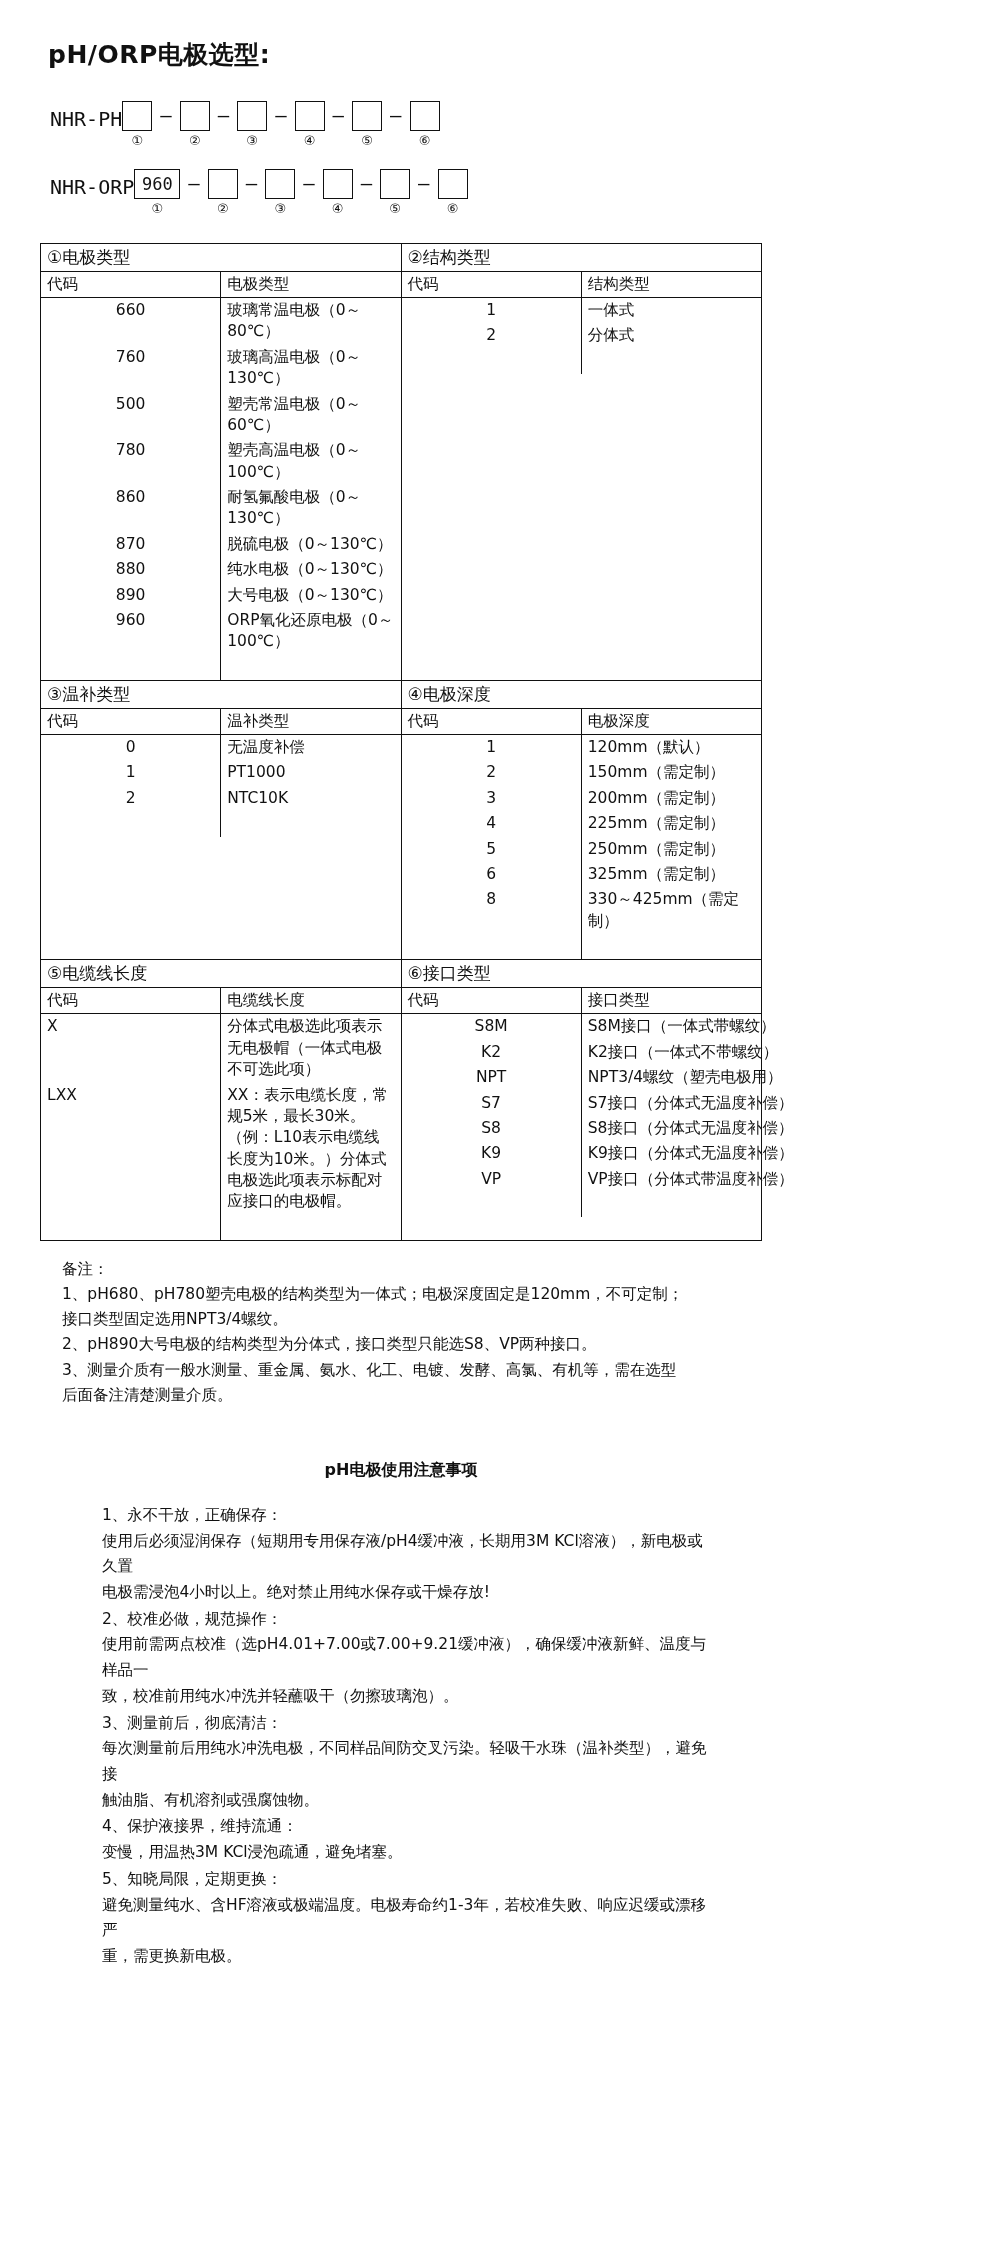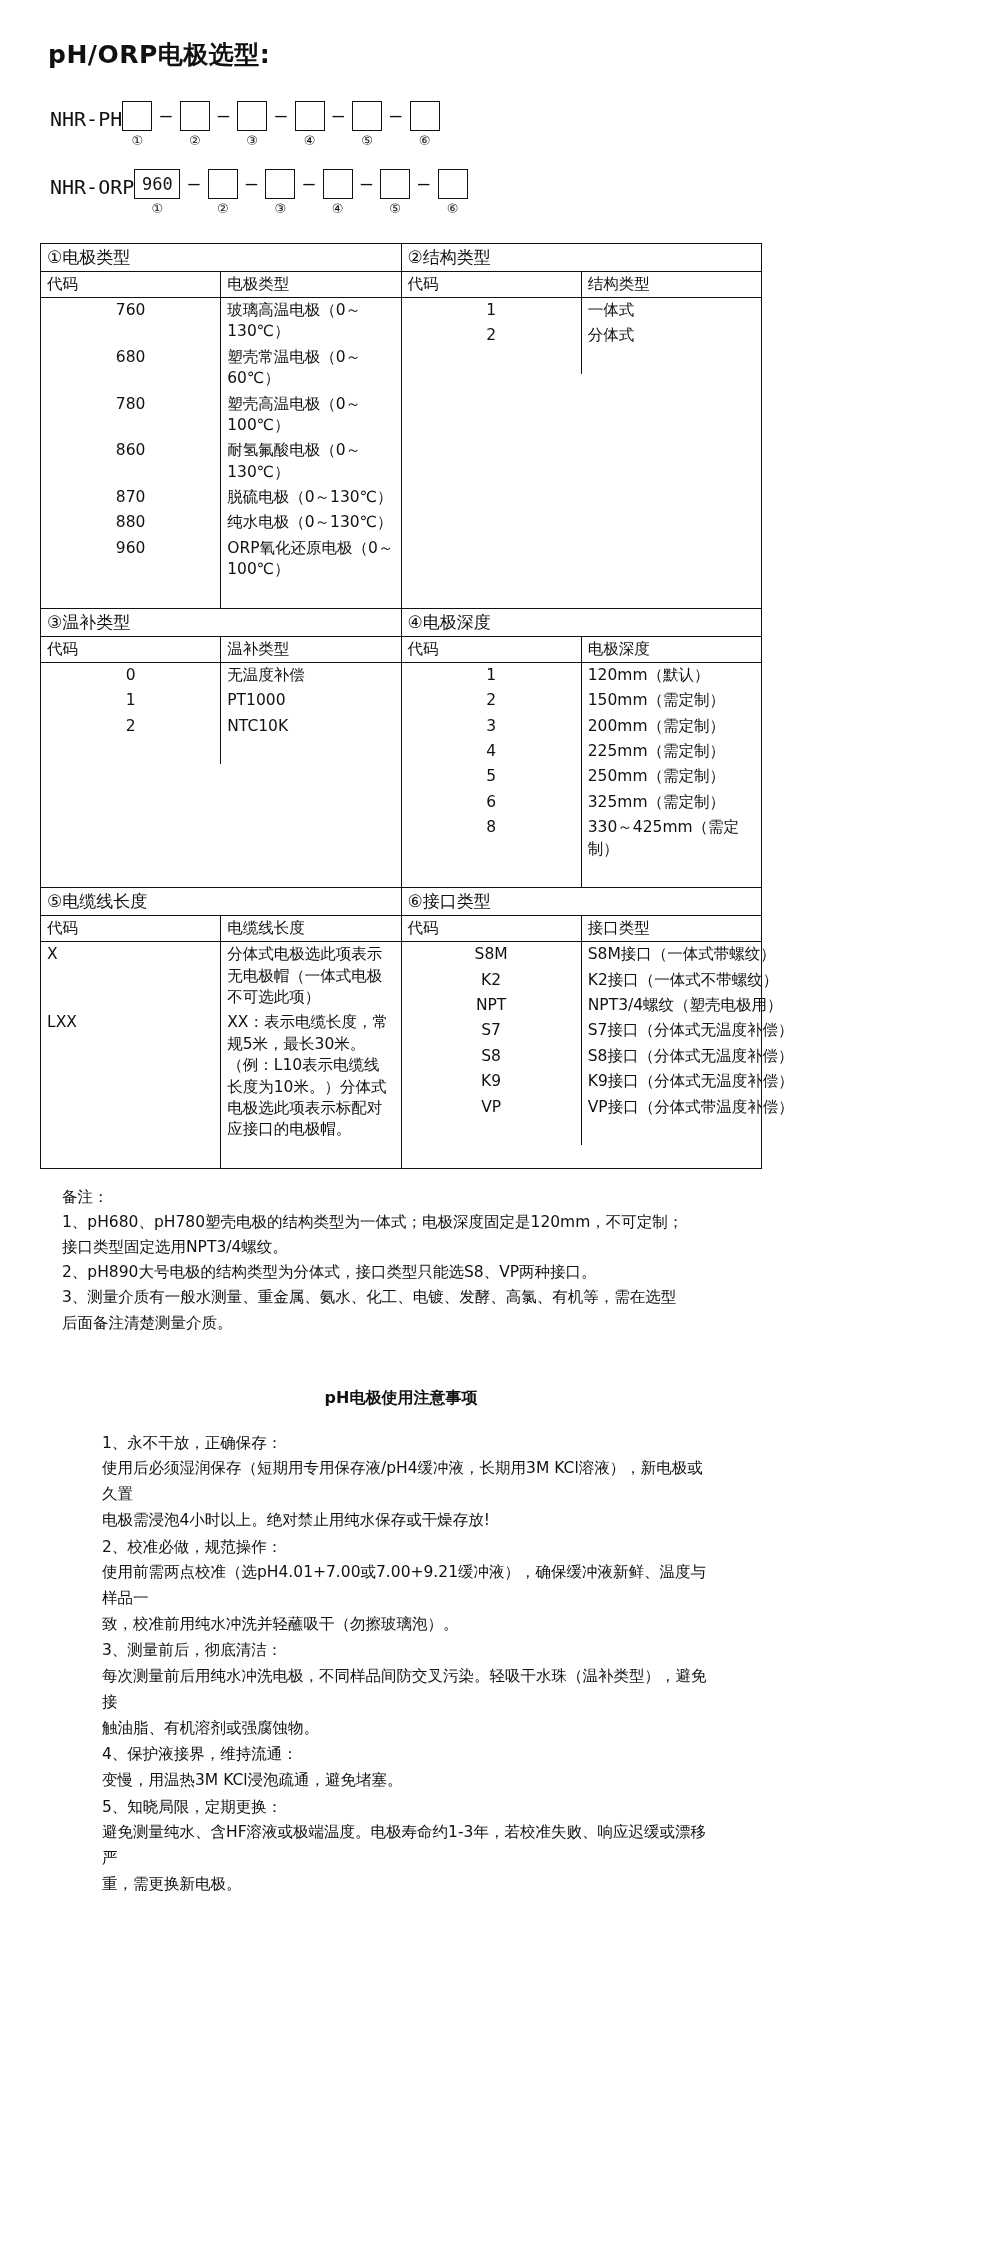--- a/index.html
+++ b/index.html
@@ -209,42 +209,50 @@
           <table class="inner">
             <tbody>
               <tr>
                   <td class="sec-head" colspan="2">①电极类型</td>
                 </tr>
               <tr>
                 <td class="col-head c-code vsep">代码</td>
                 <td class="col-head">电极类型</td>
               </tr>
               <tr class="body-row">
+                  <td class="c-code vsep">660</td>
+                  <td>玻璃常温电极（0～80℃）</td>
+                </tr>
+              <tr class="body-row">
                   <td class="c-code vsep">760</td>
                   <td>玻璃高温电极（0～130℃）</td>
                 </tr>
               <tr class="body-row">
-                  <td class="c-code vsep">680</td>
+                  <td class="c-code vsep">500</td>
                   <td>塑壳常温电极（0～60℃）</td>
                 </tr>
               <tr class="body-row">
                   <td class="c-code vsep">780</td>
                   <td>塑壳高温电极（0～100℃）</td>
                 </tr>
               <tr class="body-row">
                   <td class="c-code vsep">860</td>
                   <td>耐氢氟酸电极（0～130℃）</td>
                 </tr>
               <tr class="body-row">
                   <td class="c-code vsep">870</td>
                   <td>脱硫电极（0～130℃）</td>
                 </tr>
               <tr class="body-row">
                   <td class="c-code vsep">880</td>
                   <td>纯水电极（0～130℃）</td>
+                </tr>
+              <tr class="body-row">
+                  <td class="c-code vsep">890</td>
+                  <td>大号电极（0～130℃）</td>
                 </tr>
               <tr class="body-row">
                   <td class="c-code vsep">960</td>
                   <td>ORP氧化还原电极（0～100℃）</td>
                 </tr>
               <tr class="body-row">
                   <td class="c-code vsep">&nbsp;</td>
                   <td>&nbsp;</td>
                 </tr>
             </tbody>

